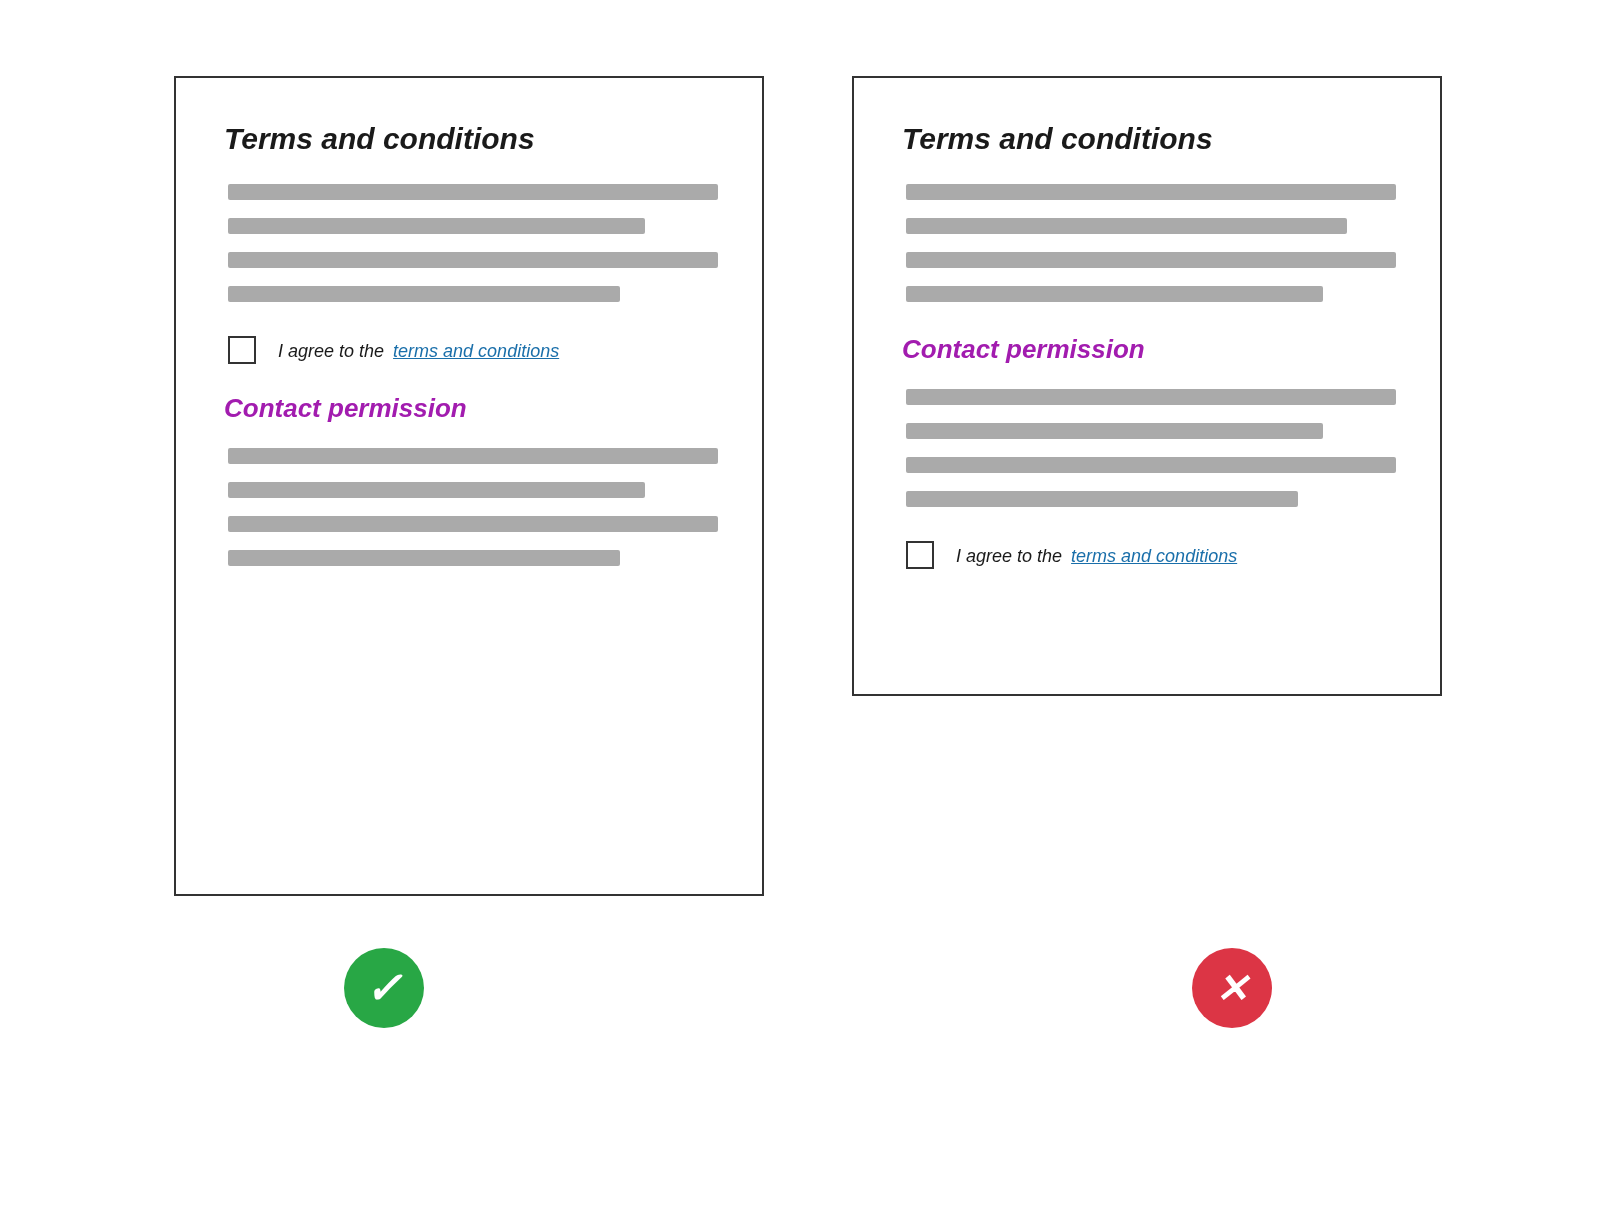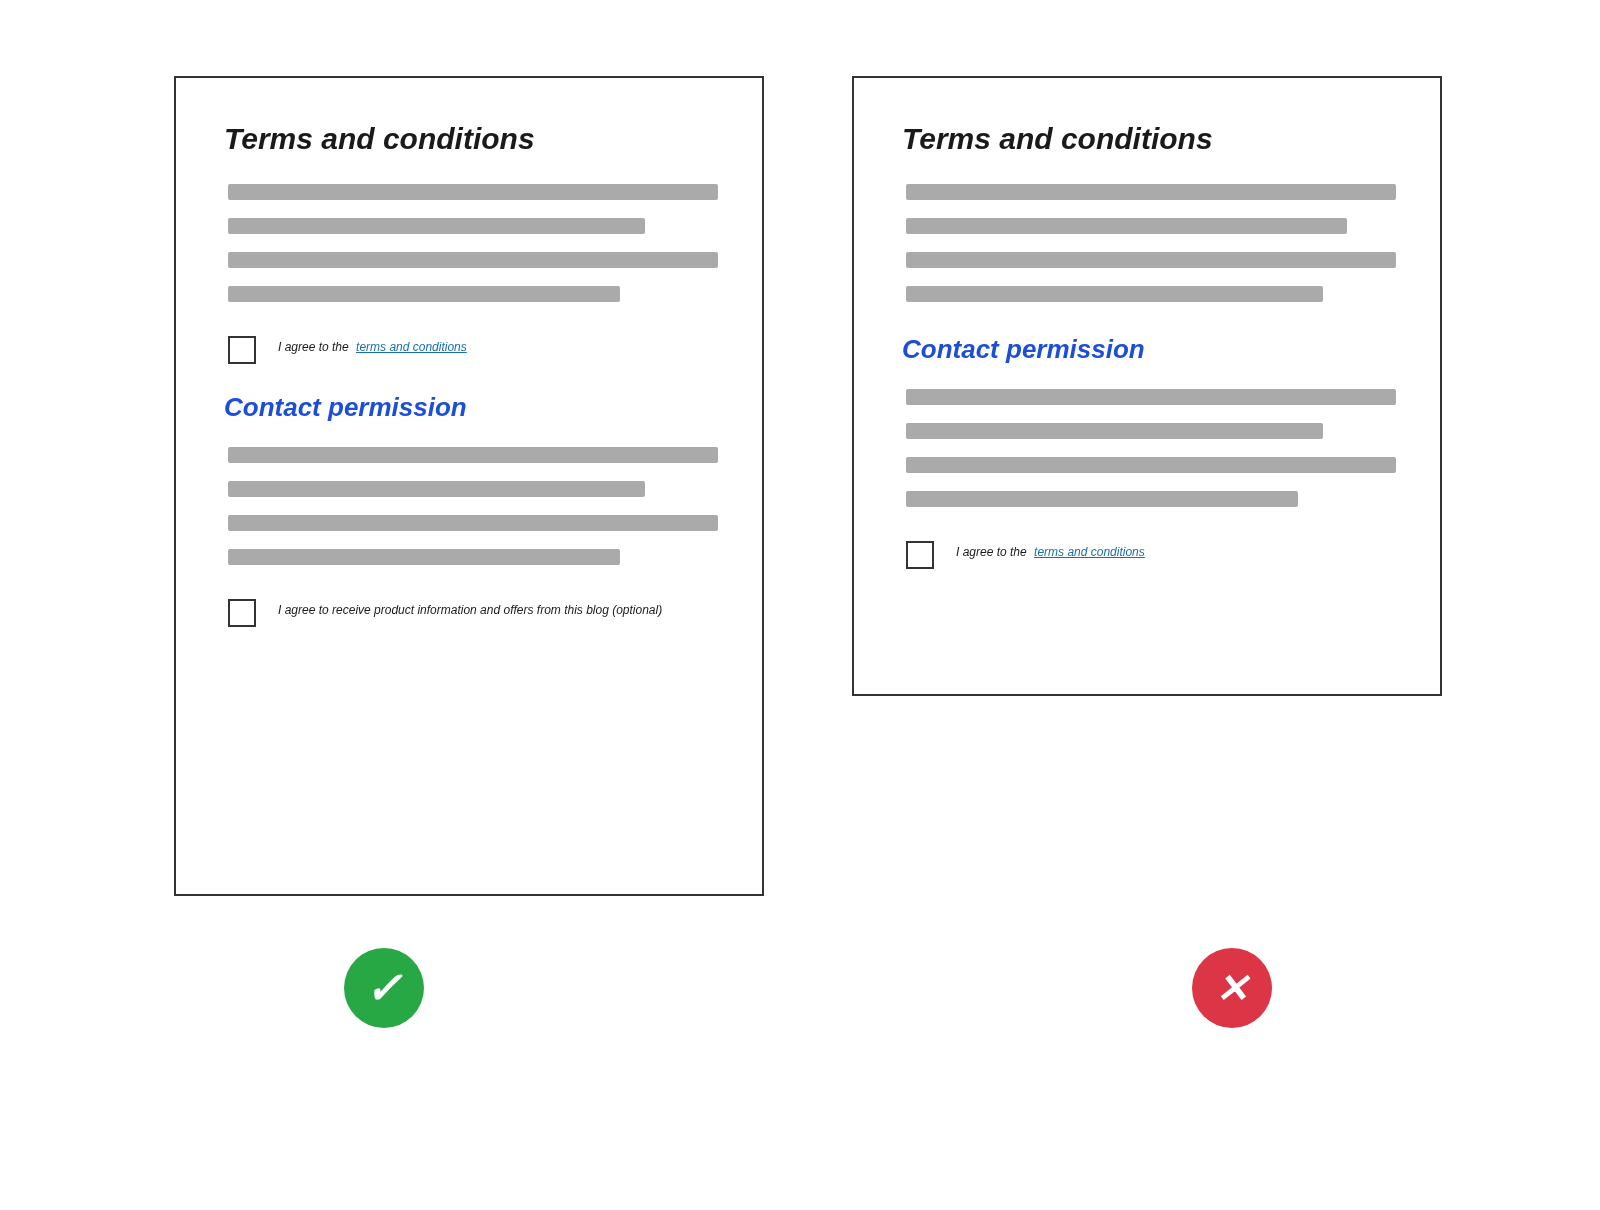--- a/index.html
+++ b/index.html
@@ -67,34 +67,34 @@
       width: 28px;
       height: 28px;
       border: 2px solid #333;
       background: #fff;
       flex-shrink: 0;
       margin-top: 2px;
       cursor: pointer;
     }
 
     .checkbox-label {
-      font-size: 12px;
+      font-size: 18px;
       color: #1a1a1a;
       line-height: 1.5;
     }
 
     .checkbox-label a {
       color: #1a6faa;
       text-decoration: underline;
     }
 
     .section-title {
       font-size: 26px;
       font-weight: bold;
-      color: #1d4ed8;
+      color: #a21caf;
       margin-bottom: 20px;
       margin-top: 10px;
     }
 
     .bottom-icons {
       display: flex;
       flex-direction: row;
       justify-content: center;
       align-items: center;
       gap: 760px;
@@ -164,24 +164,20 @@
     <div class="section-title">Contact permission</div>
 
     <div class="text-block">
       <div class="text-line line-full"></div>
       <div class="text-line line-85"></div>
       <div class="text-line line-full"></div>
       <div class="text-line line-80"></div>
     </div>
 
 
-    <div class="checkbox-row">
-      <div class="checkbox-box"></div>
-      <span class="checkbox-label">I agree to receive product information and offers from this blog (optional)</span>
-    </div>
   </div>
 
   <div class="card right-card">
     <div class="card-title">Terms and conditions</div>
 
     <div class="text-block">
       <div class="text-line line-full"></div>
       <div class="text-line line-90"></div>
       <div class="text-line line-full"></div>
       <div class="text-line line-85"></div>

